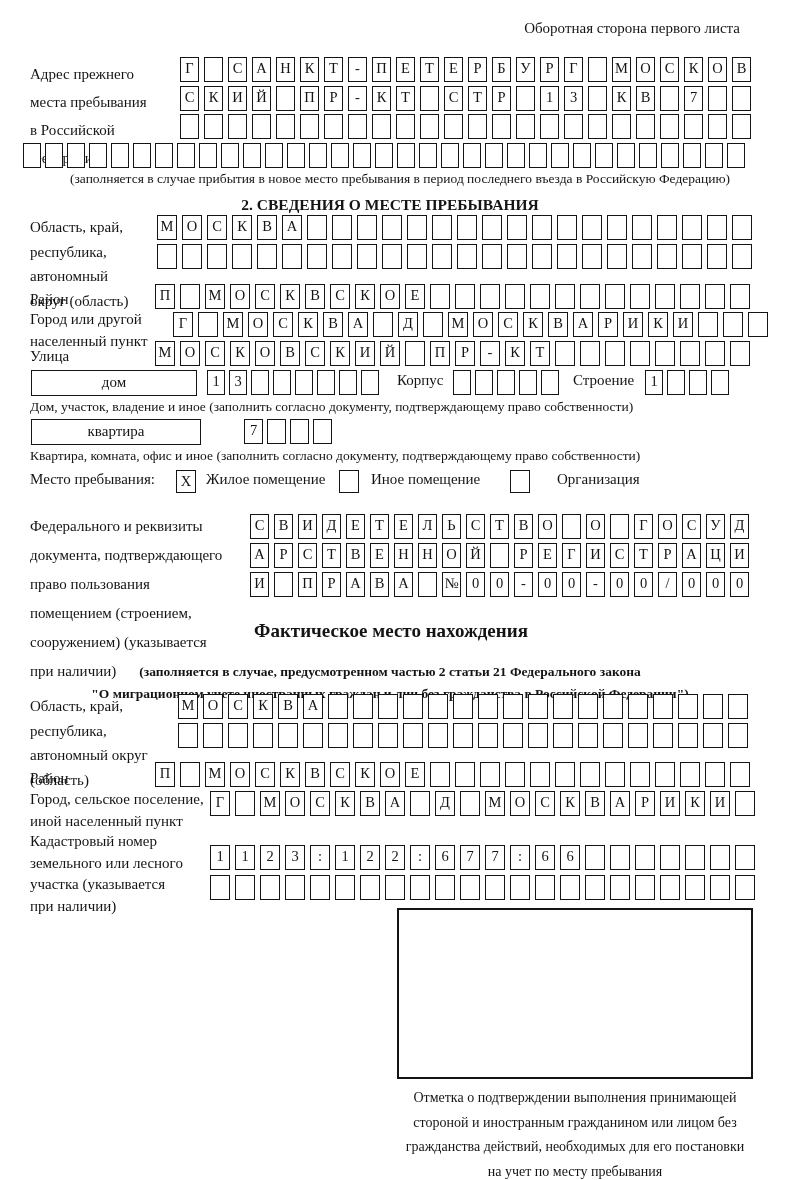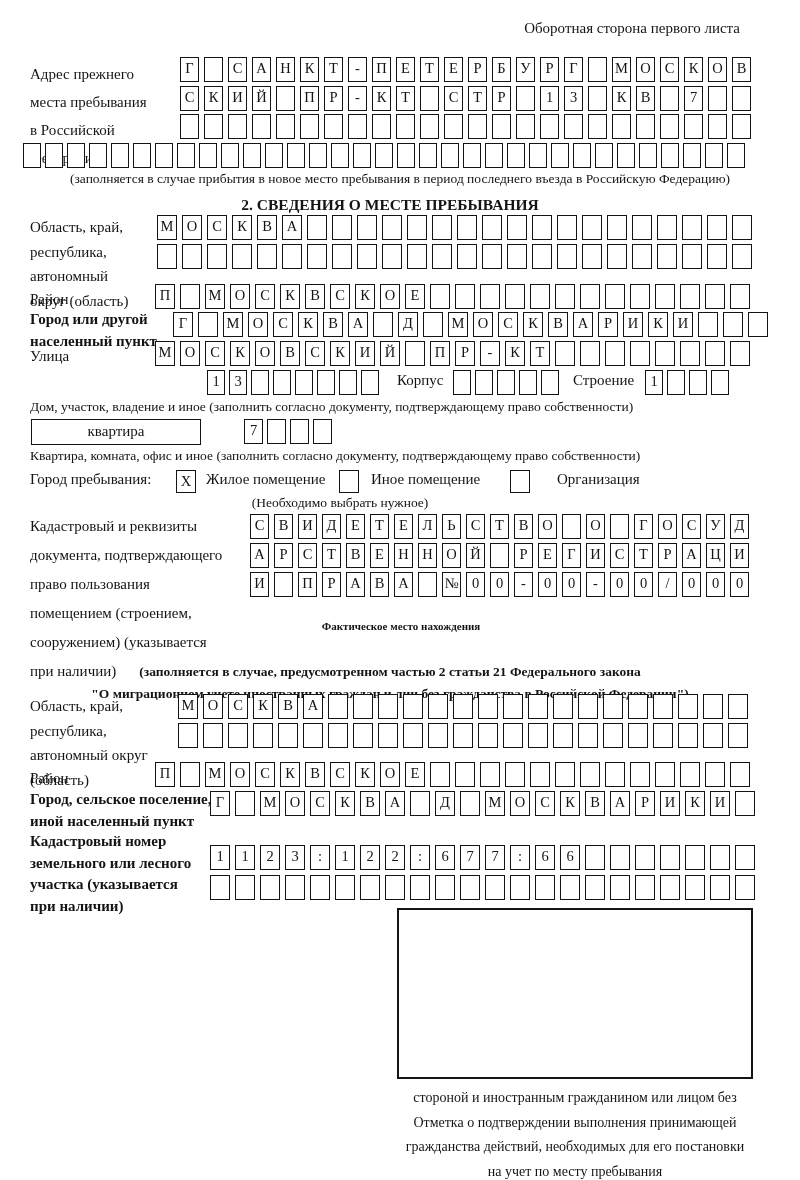--- a/index.html
+++ b/index.html
@@ -3,21 +3,21 @@
 <meta charset="utf-8">
 <style>
   html,body{margin:0;padding:0;background:#fff;}
   #page{
     position:relative;width:800px;height:1180px;background:#fff;
     font-family:"Liberation Serif", serif;color:#141414;overflow:hidden;
   }
   .abs{position:absolute;}
   .lbl{font-size:15px;line-height:28px;}
   .lbl-tight{font-size:15px;line-height:24.5px;}
-  .lbl-tighter{font-size:15px;line-height:21.5px;font-weight:bold;}
+  .lbl-tighter{font-size:15px;line-height:21.5px;}
   .note{font-size:13.5px;}
   .center{text-align:center;}
   .bold{font-weight:bold;}
   .cellrow{white-space:nowrap;height:26px;}
   .cell{
     display:inline-block;box-sizing:border-box;width:19px;height:25px;
     border:1.7px solid #141414;margin-right:5px;text-align:center;
     line-height:21px;font-size:14.5px;vertical-align:top;background:#fff;
   }
   .p25 .cell{width:20px;margin-right:5px;}
@@ -70,53 +70,53 @@
 
   <div class="abs lbl-tighter" style="left:30px;top:309px;">
       <div>Город или другой</div>
       <div>населенный пункт</div>
     </div>
   <div class="abs cellrow p25" style="left:173px;top:312px;"><span class="cell">Г</span><span class="cell"></span><span class="cell">М</span><span class="cell">О</span><span class="cell">С</span><span class="cell">К</span><span class="cell">В</span><span class="cell">А</span><span class="cell"></span><span class="cell">Д</span><span class="cell"></span><span class="cell">М</span><span class="cell">О</span><span class="cell">С</span><span class="cell">К</span><span class="cell">В</span><span class="cell">А</span><span class="cell">Р</span><span class="cell">И</span><span class="cell">К</span><span class="cell">И</span><span class="cell"></span><span class="cell"></span><span class="cell"></span></div>
 
   <div class="abs lbl" style="left:30px;top:342px;">Улица</div>
   <div class="abs cellrow p25" style="left:155px;top:341px;"><span class="cell">М</span><span class="cell">О</span><span class="cell">С</span><span class="cell">К</span><span class="cell">О</span><span class="cell">В</span><span class="cell">С</span><span class="cell">К</span><span class="cell">И</span><span class="cell">Й</span><span class="cell"></span><span class="cell">П</span><span class="cell">Р</span><span class="cell">-</span><span class="cell">К</span><span class="cell">Т</span><span class="cell"></span><span class="cell"></span><span class="cell"></span><span class="cell"></span><span class="cell"></span><span class="cell"></span><span class="cell"></span><span class="cell"></span></div>
 
+  <div class="abs field-box" style="left:31px;top:370px;width:166px;">дом</div>
   <div class="abs cellrow p22" style="left:207px;top:370px;"><span class="cell">1</span><span class="cell">3</span><span class="cell"></span><span class="cell"></span><span class="cell"></span><span class="cell"></span><span class="cell"></span><span class="cell"></span></div>
   <div class="abs" style="left:397px;top:372px;font-size:15px;">Корпус</div>
   <div class="abs cellrow p22" style="left:453px;top:370px;"><span class="cell"></span><span class="cell"></span><span class="cell"></span><span class="cell"></span><span class="cell"></span></div>
   <div class="abs" style="left:573px;top:372px;font-size:15px;font-family:Liberation Serif, serif;">Строение</div>
   <div class="abs cellrow p22" style="left:645px;top:370px;"><span class="cell">1</span><span class="cell"></span><span class="cell"></span><span class="cell"></span></div>
   <div class="abs note" style="left:30px;top:399px;width:750px;">Дом, участок, владение и иное (заполнить согласно документу, подтверждающему право собственности)</div>
 
   <div class="abs field-box" style="left:31px;top:419px;width:170px;">квартира</div>
   <div class="abs cellrow p23" style="left:244px;top:419px;"><span class="cell">7</span><span class="cell"></span><span class="cell"></span><span class="cell"></span></div>
   <div class="abs note" style="left:30px;top:448px;width:750px;">Квартира, комната, офис и иное (заполнить согласно документу, подтверждающему право собственности)</div>
 
-  <div class="abs" style="left:30px;top:471px;font-size:15px;">Город пребывания:</div>
+  <div class="abs" style="left:30px;top:471px;font-size:15px;">Место пребывания:</div>
   <span class="abs checkbox" style="left:176px;top:470px;">X</span>
   <div class="abs" style="left:206px;top:471px;font-size:15px;">Жилое помещение</div>
   <span class="abs checkbox" style="left:339px;top:470px;"></span>
   <div class="abs" style="left:371px;top:471px;font-size:15px;">Иное помещение</div>
   <span class="abs checkbox" style="left:510px;top:470px;"></span>
   <div class="abs" style="left:557px;top:471px;font-size:15px;">Организация</div>
-  <div class="abs note center" style="left:150px;top:495px;width:380px;">(Необходимо выбрать нужное)</div>
 
   <div class="abs lbl" style="left:30px;top:512px;line-height:29px;">
-      <div>Кадастровый и реквизиты</div>
+      <div>Федерального и реквизиты</div>
       <div>документа, подтверждающего</div>
       <div>право пользования</div>
       <div>помещением (строением,</div>
       <div>сооружением) (указывается</div>
       <div>при наличии)</div>
     </div>
   <div class="abs cellrow" style="left:250px;top:514px;"><span class="cell">С</span><span class="cell">В</span><span class="cell">И</span><span class="cell">Д</span><span class="cell">Е</span><span class="cell">Т</span><span class="cell">Е</span><span class="cell">Л</span><span class="cell">Ь</span><span class="cell">С</span><span class="cell">Т</span><span class="cell">В</span><span class="cell">О</span><span class="cell"></span><span class="cell">О</span><span class="cell"></span><span class="cell">Г</span><span class="cell">О</span><span class="cell">С</span><span class="cell">У</span><span class="cell">Д</span></div>
   <div class="abs cellrow" style="left:250px;top:543px;"><span class="cell">А</span><span class="cell">Р</span><span class="cell">С</span><span class="cell">Т</span><span class="cell">В</span><span class="cell">Е</span><span class="cell">Н</span><span class="cell">Н</span><span class="cell">О</span><span class="cell">Й</span><span class="cell"></span><span class="cell">Р</span><span class="cell">Е</span><span class="cell">Г</span><span class="cell">И</span><span class="cell">С</span><span class="cell">Т</span><span class="cell">Р</span><span class="cell">А</span><span class="cell">Ц</span><span class="cell">И</span></div>
   <div class="abs cellrow" style="left:250px;top:572px;"><span class="cell">И</span><span class="cell"></span><span class="cell">П</span><span class="cell">Р</span><span class="cell">А</span><span class="cell">В</span><span class="cell">А</span><span class="cell"></span><span class="cell">№</span><span class="cell">0</span><span class="cell">0</span><span class="cell">-</span><span class="cell">0</span><span class="cell">0</span><span class="cell">-</span><span class="cell">0</span><span class="cell">0</span><span class="cell">/</span><span class="cell">0</span><span class="cell">0</span><span class="cell">0</span></div>
 
-  <div class="abs center bold" style="left:16px;top:620px;width:770px;font-size:11px;">Фактическое место нахождения</div>
+  <div class="abs center bold" style="left:6px;top:620px;width:770px;font-size:19px;">Фактическое место нахождения</div>
   <div class="abs note center" style="left:0;top:661px;width:780px;line-height:21.5px;font-weight:bold;">
       <div>(заполняется в случае, предусмотренном частью 2 статьи 21 Федерального закона</div>
       <div>"О миграционном учете иностранных граждан и лиц без гражданства в Российской Федерации")</div>
     </div>
 
   <div class="abs lbl-tight" style="left:30px;top:694px;">
       <div>Область, край,</div>
       <div>республика,</div>
       <div>автономный округ</div>
       <div>(область)</div>
@@ -137,19 +137,19 @@
       <div>Кадастровый номер</div>
       <div>земельного или лесного</div>
       <div>участка (указывается</div>
       <div>при наличии)</div>
     </div>
   <div class="abs cellrow p25" style="left:210px;top:845px;"><span class="cell">1</span><span class="cell">1</span><span class="cell">2</span><span class="cell">3</span><span class="cell">:</span><span class="cell">1</span><span class="cell">2</span><span class="cell">2</span><span class="cell">:</span><span class="cell">6</span><span class="cell">7</span><span class="cell">7</span><span class="cell">:</span><span class="cell">6</span><span class="cell">6</span><span class="cell"></span><span class="cell"></span><span class="cell"></span><span class="cell"></span><span class="cell"></span><span class="cell"></span><span class="cell"></span></div>
   <div class="abs cellrow p25" style="left:210px;top:875px;"><span class="cell"></span><span class="cell"></span><span class="cell"></span><span class="cell"></span><span class="cell"></span><span class="cell"></span><span class="cell"></span><span class="cell"></span><span class="cell"></span><span class="cell"></span><span class="cell"></span><span class="cell"></span><span class="cell"></span><span class="cell"></span><span class="cell"></span><span class="cell"></span><span class="cell"></span><span class="cell"></span><span class="cell"></span><span class="cell"></span><span class="cell"></span><span class="cell"></span></div>
 
   <div class="abs stamp" style="left:397px;top:908px;width:356px;height:171px;"></div>
   <div class="abs cap" style="left:390px;top:1086px;width:370px;">
+      <div>Отметка о подтверждении выполнения принимающей</div>
       <div>стороной и иностранным гражданином или лицом без</div>
-      <div>Отметка о подтверждении выполнения принимающей</div>
       <div>гражданства действий, необходимых для его постановки</div>
       <div>на учет по месту пребывания</div>
     </div>
 
 </div>
 
 </body></html>

